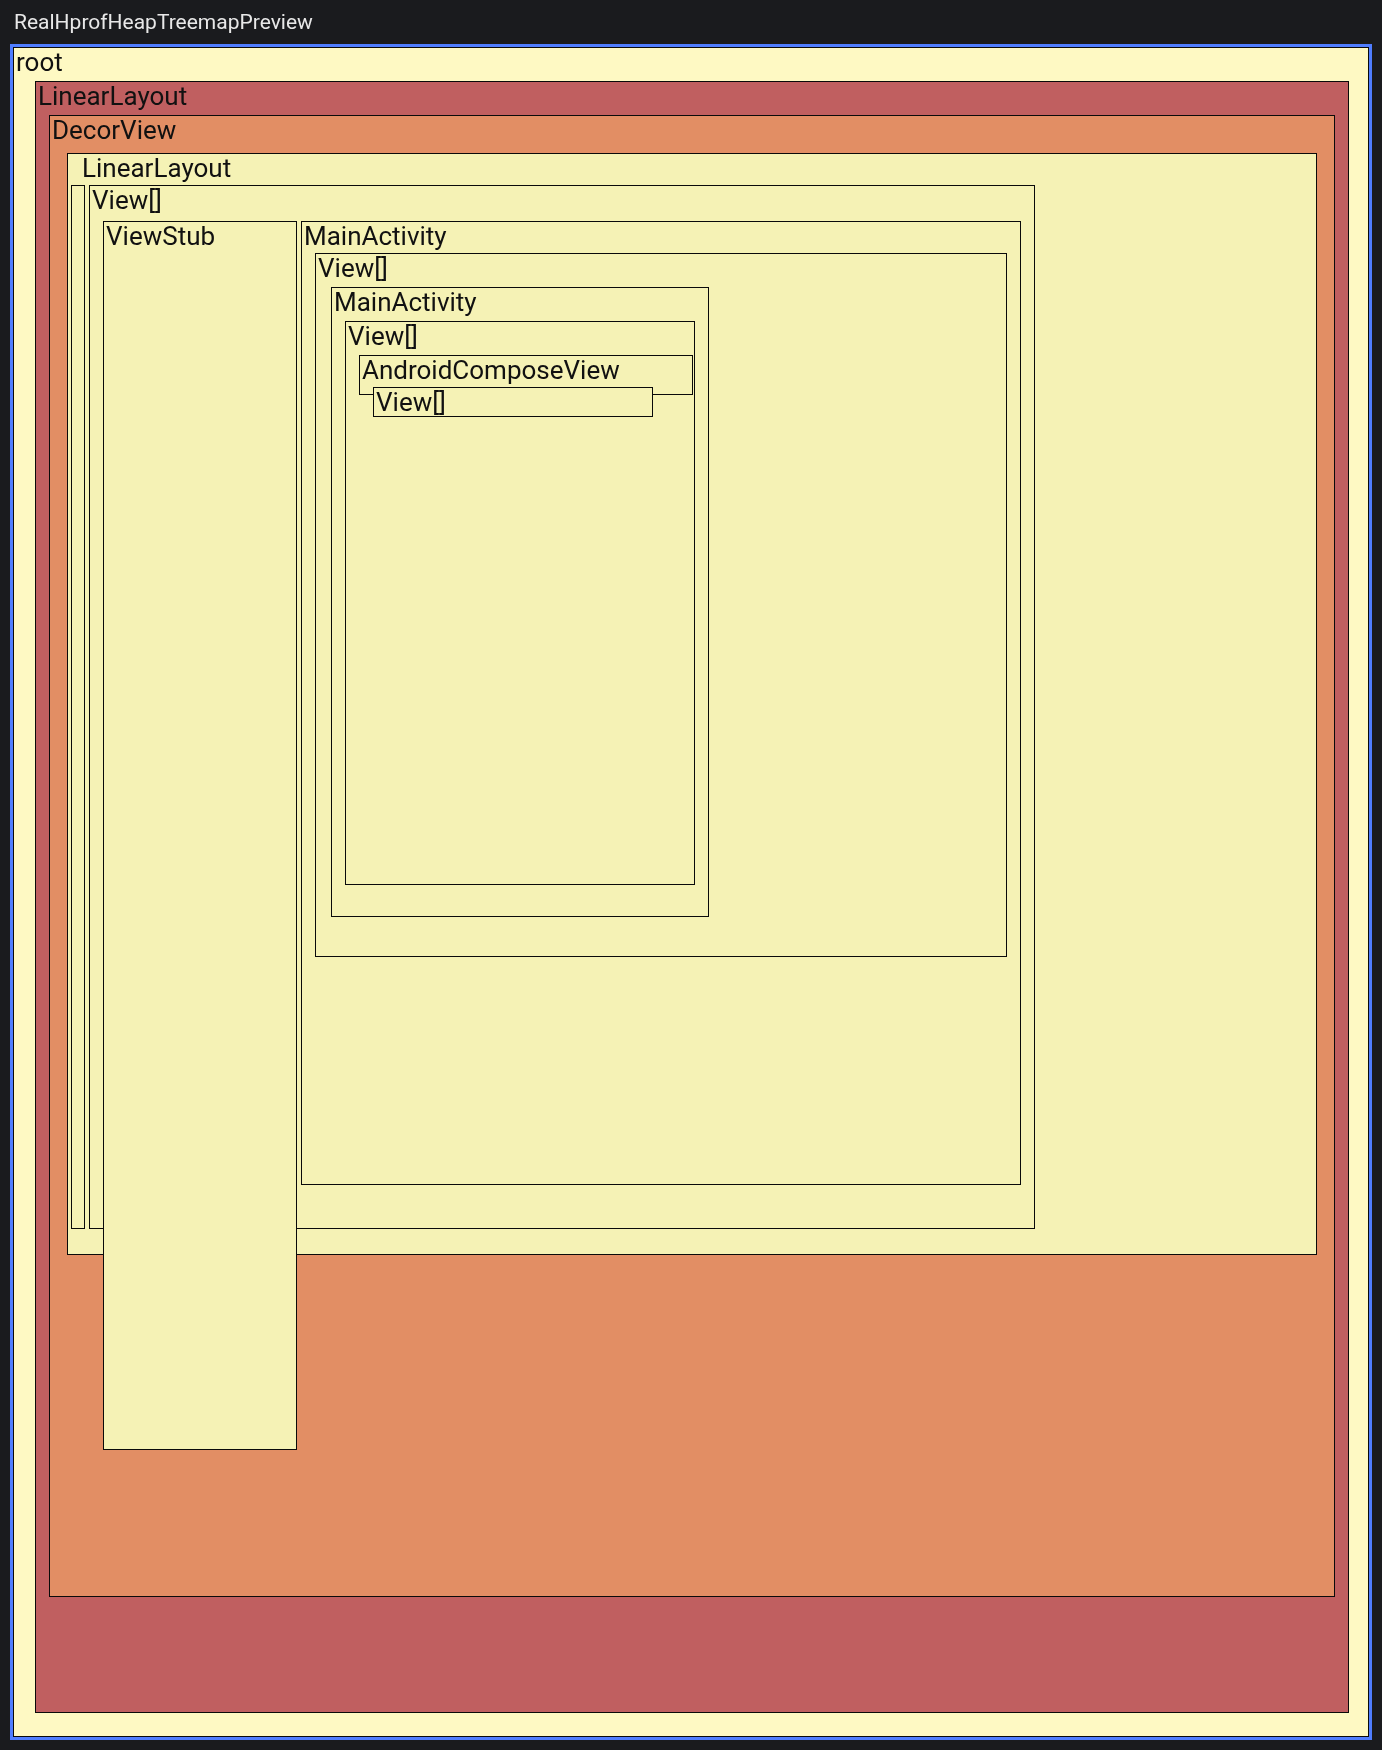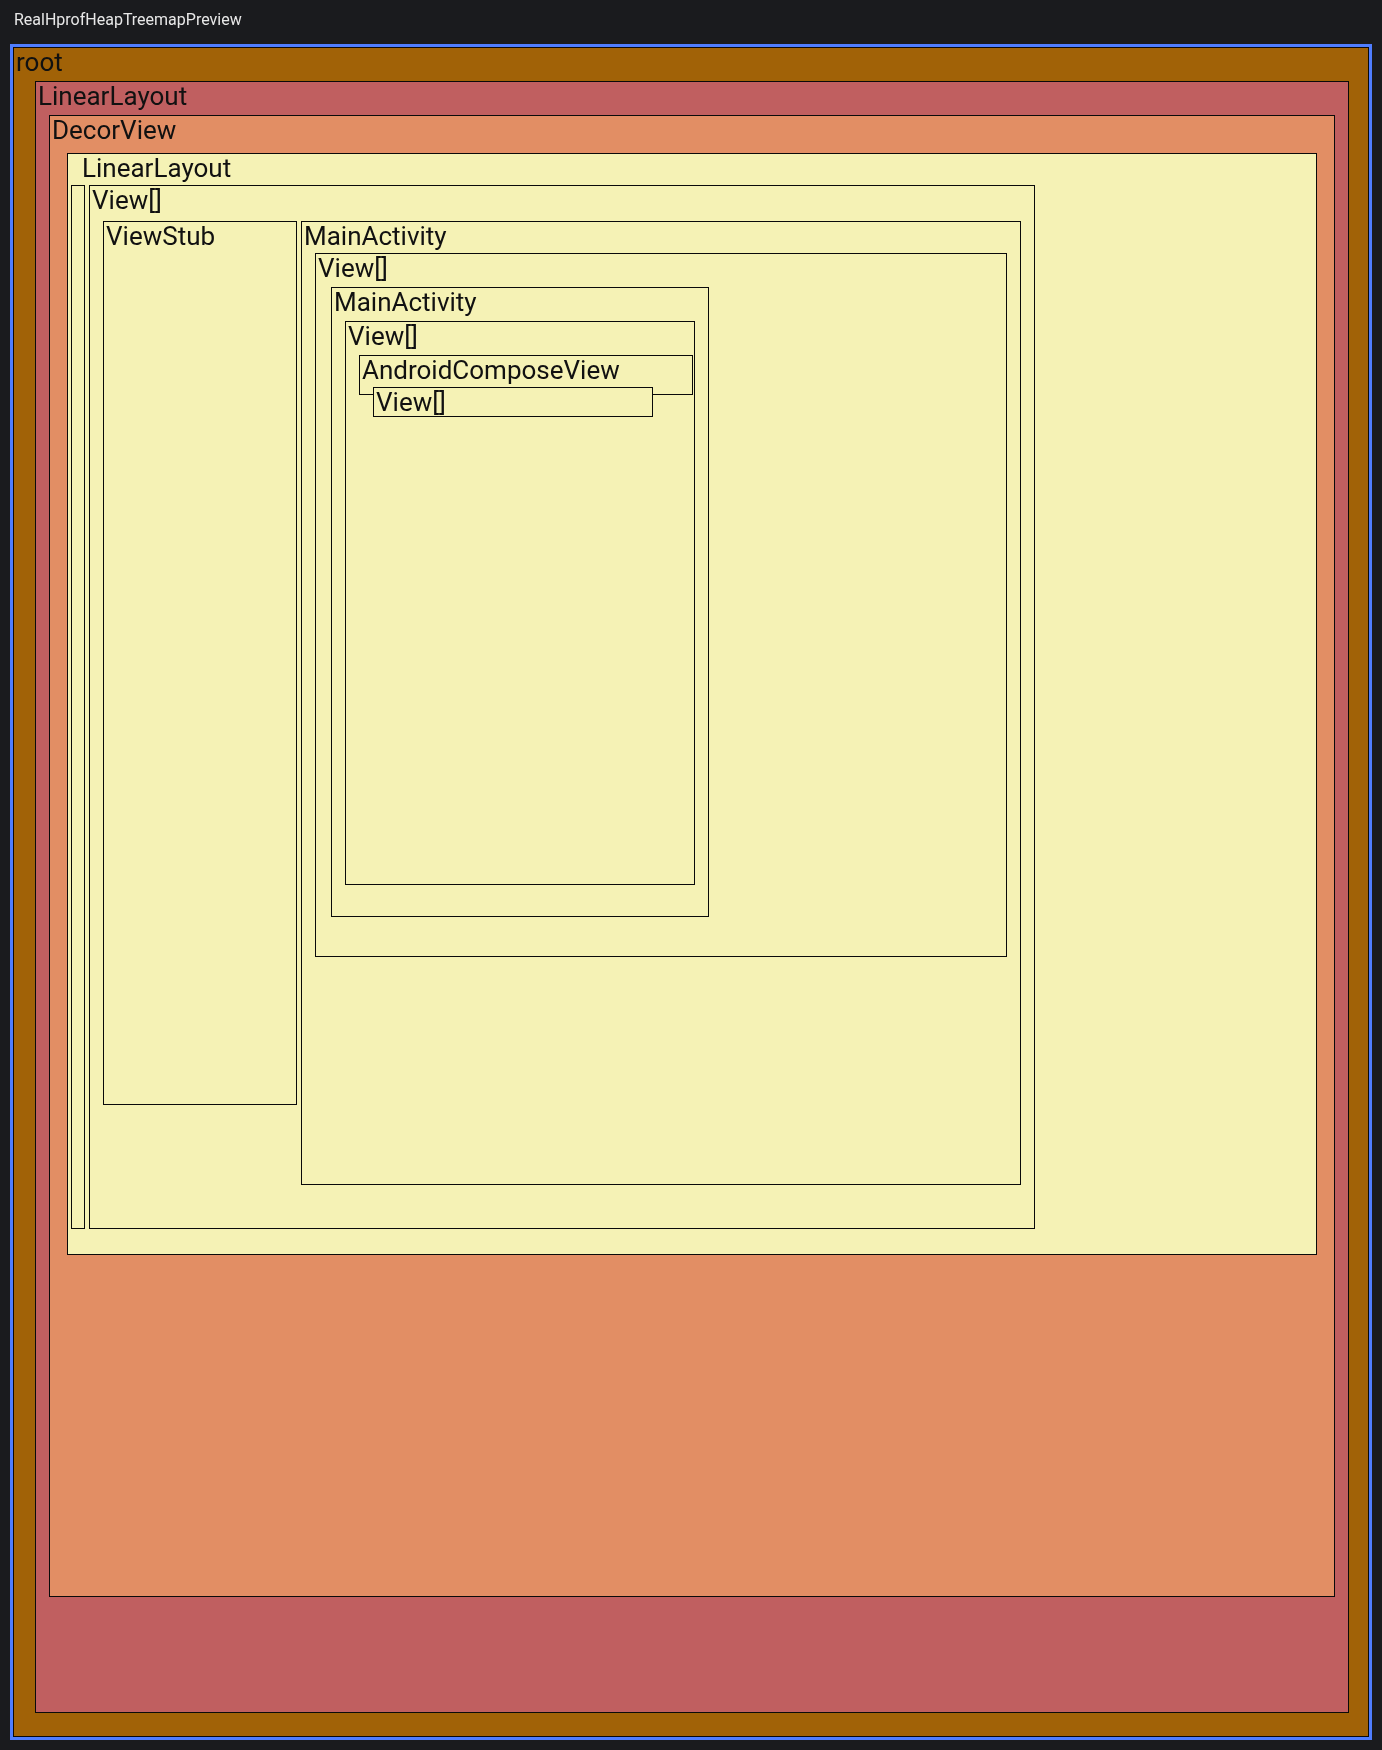--- a/index.html
+++ b/index.html
@@ -5,21 +5,21 @@
   * { box-sizing: border-box; }
   html, body {
     margin: 0;
     padding: 0;
     background: #1a1b1e;
     font-family: -apple-system, BlinkMacSystemFont, "Segoe UI", Roboto, Arial, sans-serif;
     overflow: hidden;
   }
   .title-bar {
     color: #e8e8e8;
-    font-size: 16px;
+    font-size: 21px;
     padding: 10px 14px 8px 14px;
     font-weight: 400;
   }
   .canvas {
     position: absolute;
     left: 10px;
     top: 44px;
     width: 1362px;
     height: 1696px;
     border: 3px solid #4f7dff;
@@ -28,21 +28,21 @@
   .node {
     position: absolute;
     border: 1.5px solid #0a0a0a;
     font-size: 26px;
     line-height: 1.15;
     color: #111;
     padding-left: 2px;
     white-space: nowrap;
     overflow: hidden;
   }
-  .c-root  { background: #a16207; }
+  .c-root  { background: #fef9c3; }
   .c-main  { background: #c05f60; }
   .c-decor { background: #e28e64; }
   .c-cream { background: #f5f2b5; }
 </style>
 </head>
 <body>
 
 <div class="title-bar">RealHprofHeapTreemapPreview</div>
 
 <div class="canvas c-root">
@@ -64,21 +64,21 @@
   </div>
 
   <div class="node c-cream" style="left:58px; top:138px; width:14px; height:1044px;">
     <span style="visibility:hidden;">View[]</span>
   </div>
 
   <div class="node c-cream" style="left:76px; top:138px; width:946px; height:1044px;">
     <span>View[]</span>
   </div>
 
-  <div class="node c-cream" style="left:90px; top:174px; width:194px; height:884px;">
+  <div class="node c-cream" style="left:90px; top:174px; width:194px; height:1229px;">
     <span>ViewStub</span>
   </div>
 
   <div class="node c-cream" style="left:288px; top:174px; width:720px; height:964px;">
     <span>MainActivity</span>
   </div>
 
   <div class="node c-cream" style="left:302px; top:206px; width:692px; height:704px;">
     <span>View[]</span>
   </div>

